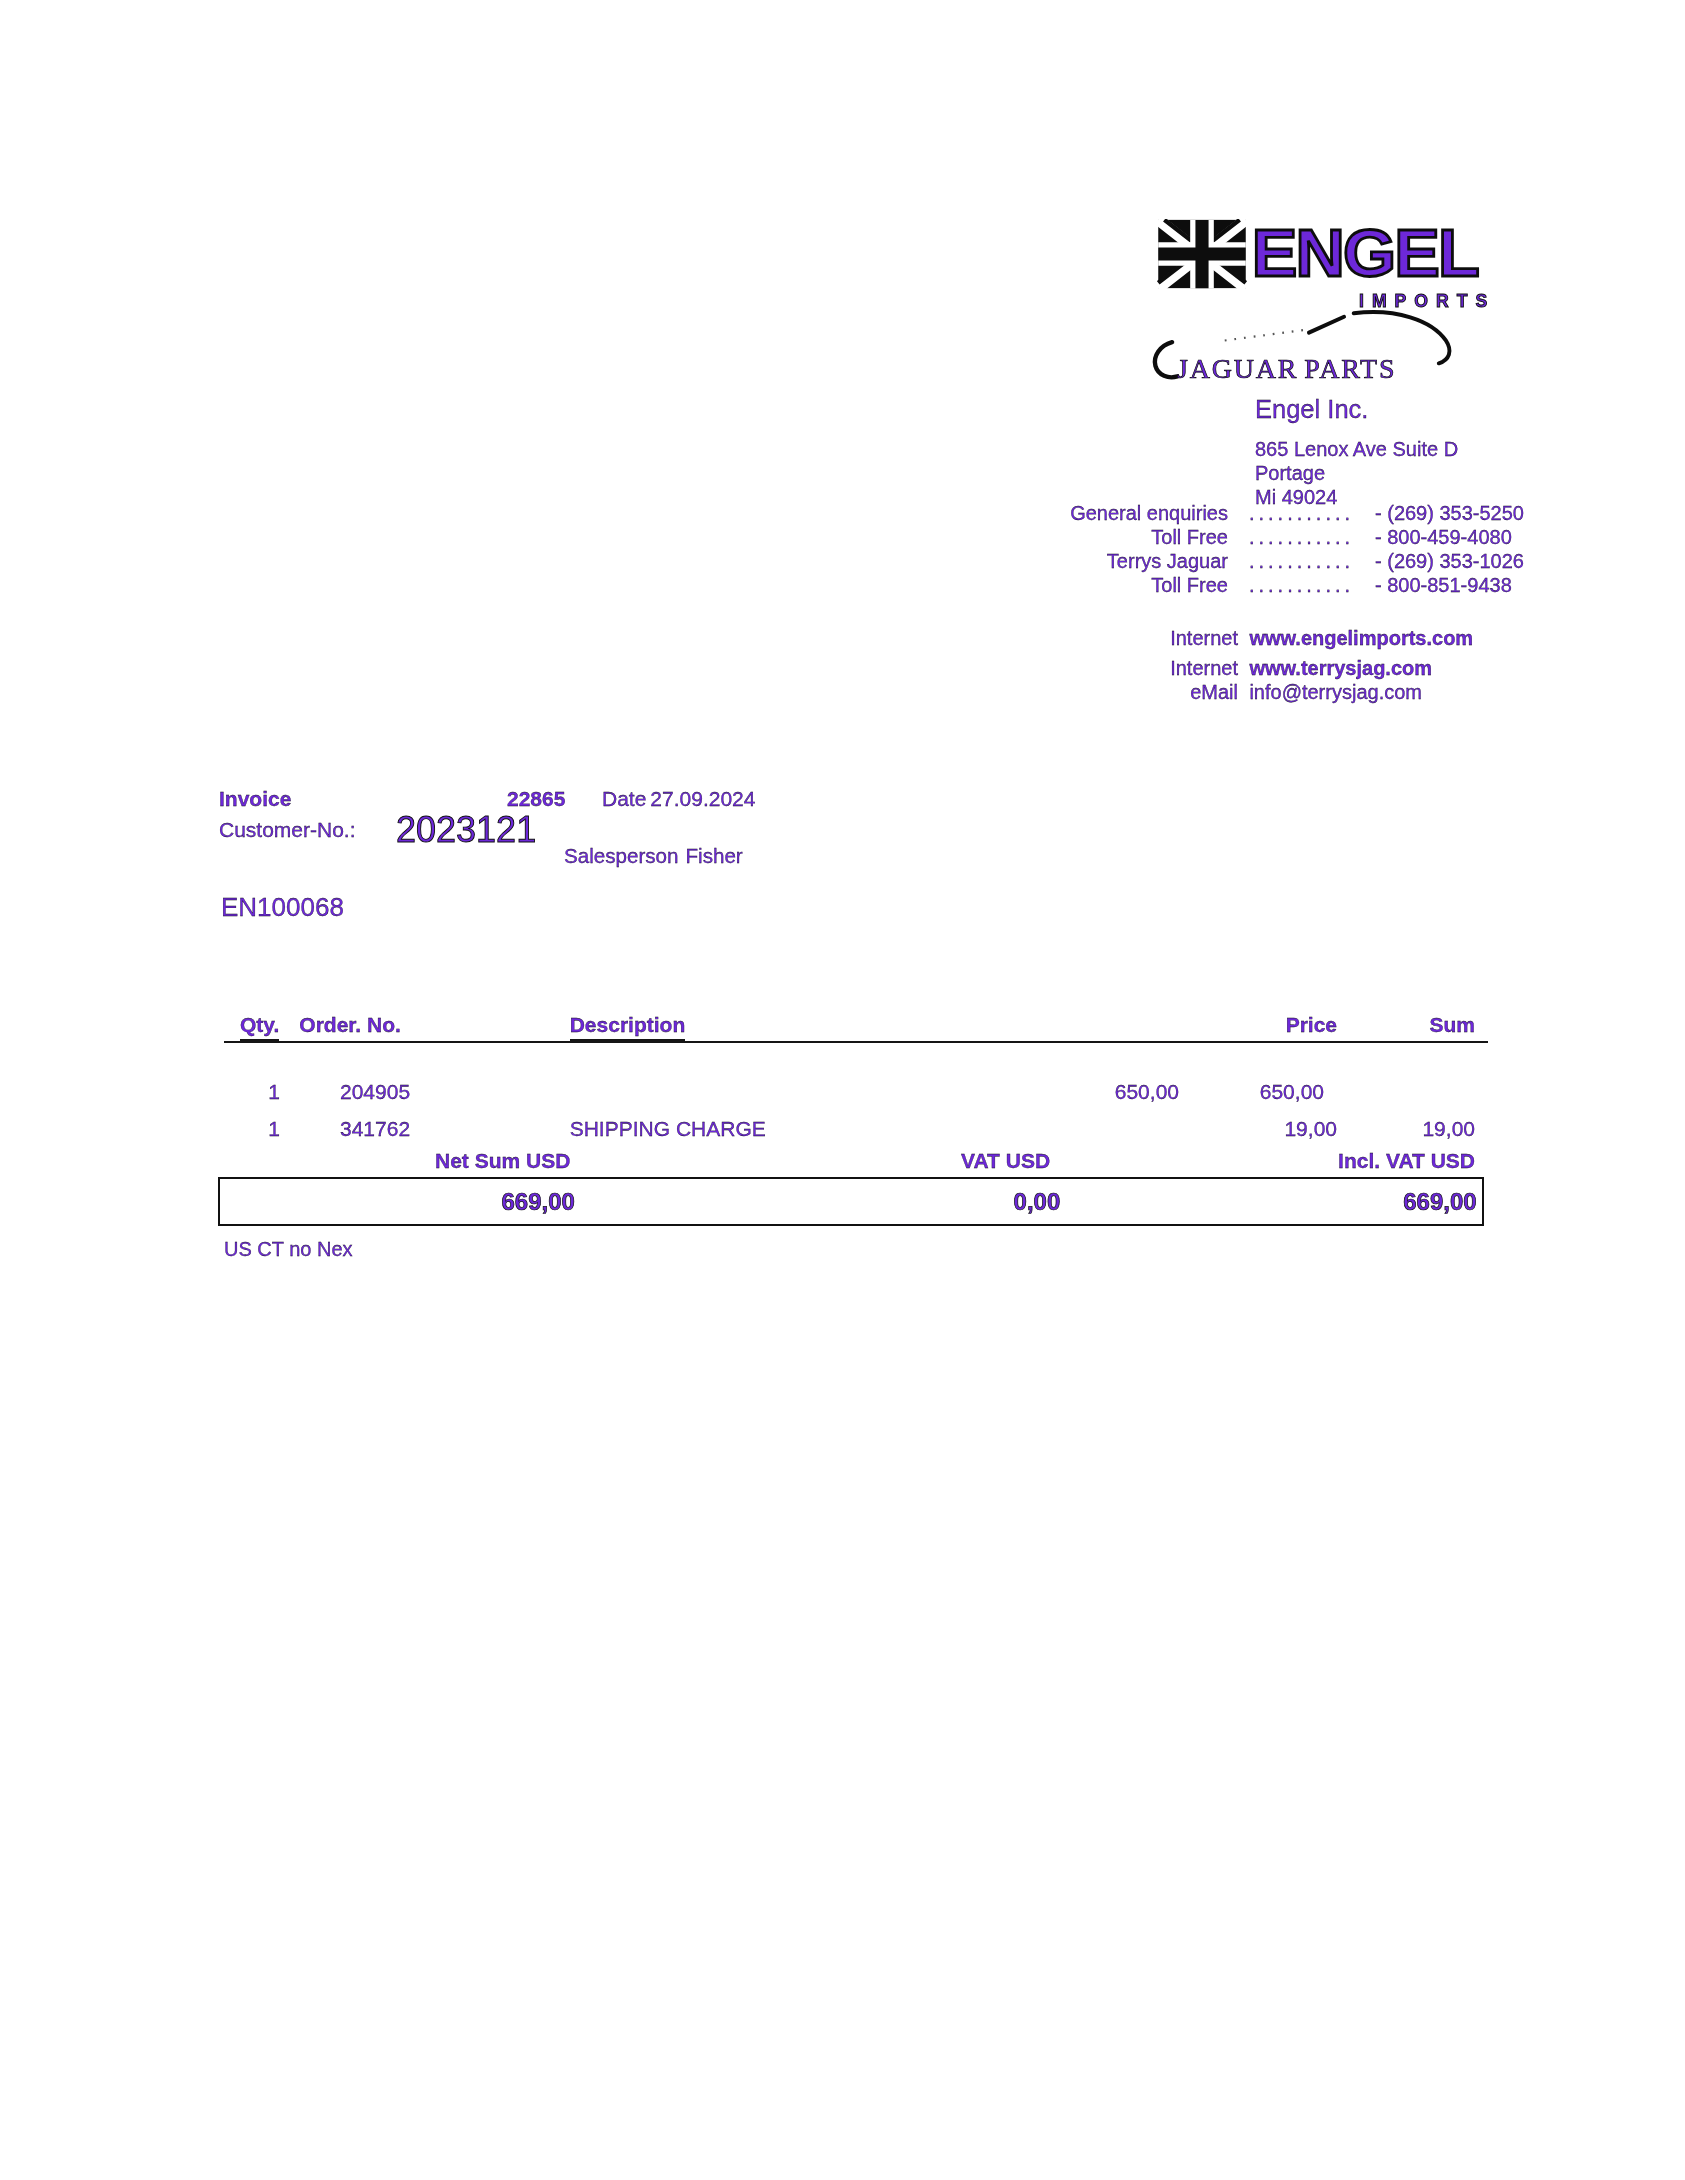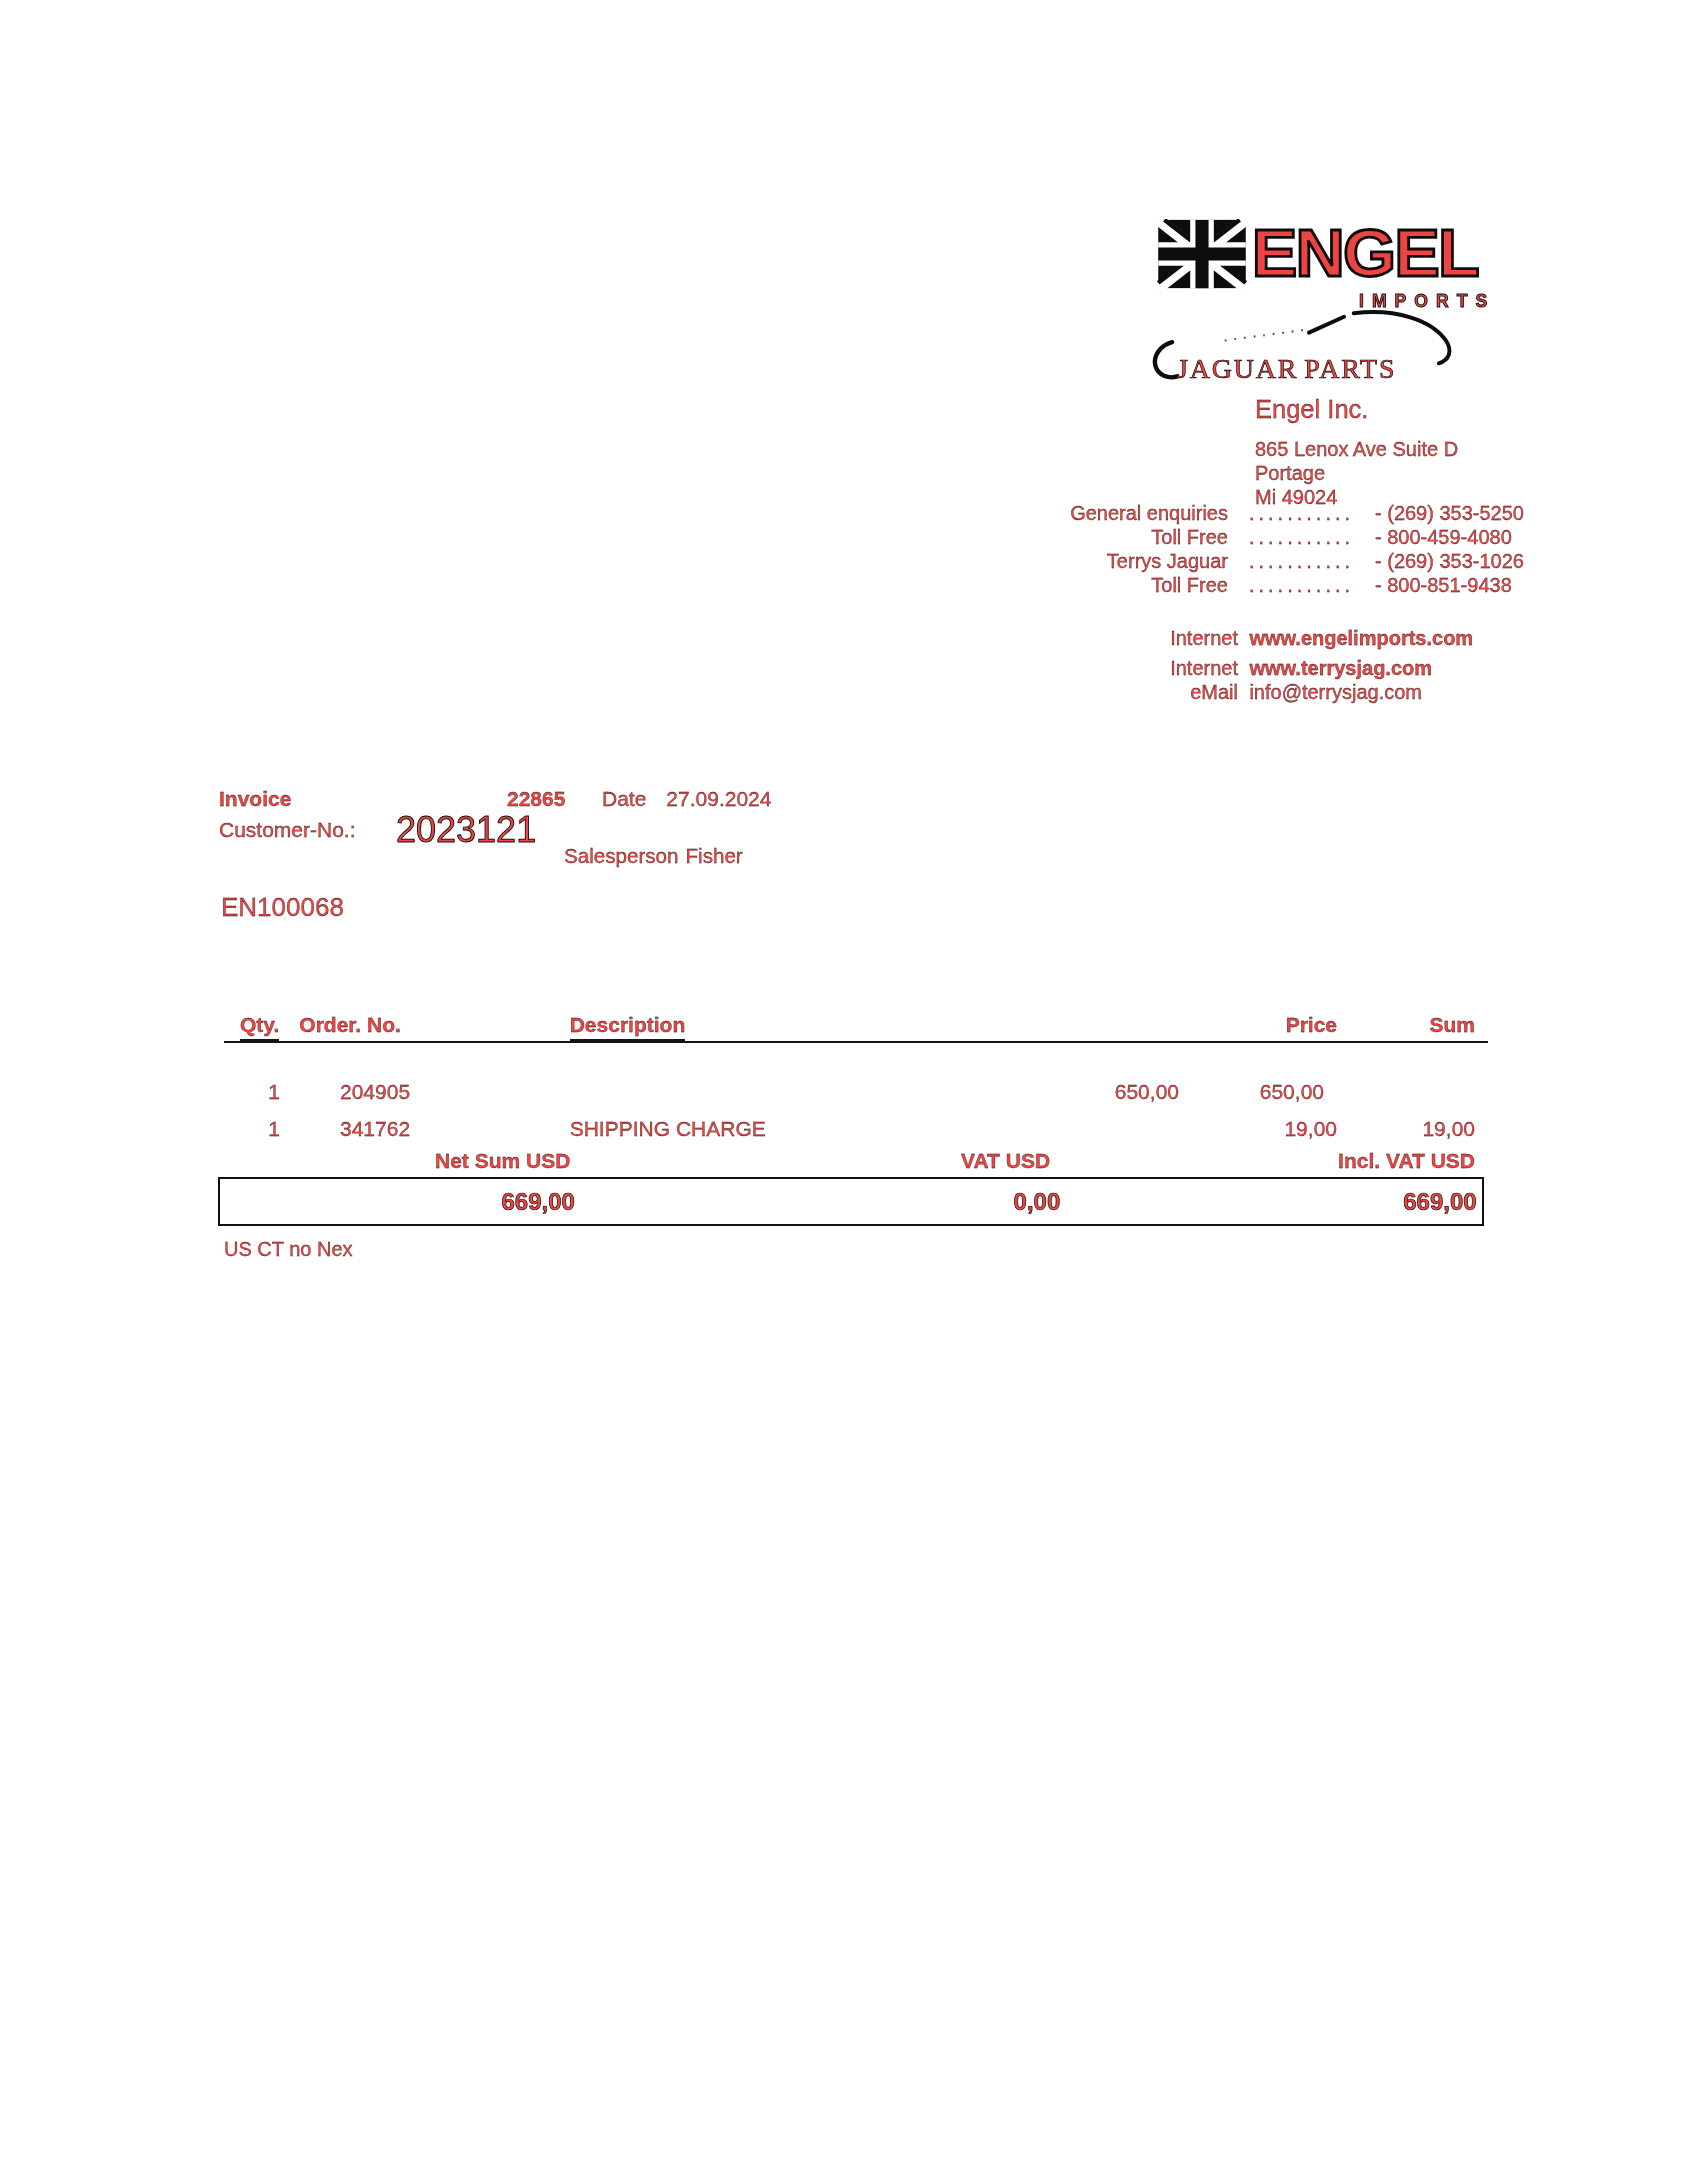--- a/index.html
+++ b/index.html
@@ -1,21 +1,21 @@
 <!DOCTYPE html>
 <html style="font-size:14px"><head>
 <meta charset="utf-8">
 <style>
   html,body{margin:0;padding:0;background:#ffffff;}
   #page{
     position:relative;
     width:1685px;height:1852px;
     background:#ffffff;
     font-family:"Liberation Sans", sans-serif;
-    color:#ef4444;
+    color:#6d28d9;
     overflow:hidden;
     -webkit-text-stroke:0.3px #111;
   }
   
   .logo-row{position:absolute;left:1157px;top:219px;display:flex;align-items:flex-start;}
   .flag{display:block;}
   .engel-word{
     font-size:67px;font-weight:bold;letter-spacing:-1.8px;line-height:68px;
     -webkit-text-stroke:2.8px #0d0d0d;margin-left:7px;transform:scaleX(1.02);
   }
@@ -44,21 +44,21 @@
   .contact-row{display:flex;gap:11.4px;height:24px;align-items:baseline;white-space:nowrap;}
   .contact-row.first{margin-bottom:6.1px;}
   .c-label{width:139px;text-align:right;}
   .c-value.bold{font-weight:bold;}
   
   .meta{position:absolute;font-size:21px;white-space:nowrap;}
   .bold{font-weight:bold;}
   #inv-label{left:219px;top:787px;font-weight:bold;}
   #inv-no{left:507px;top:787px;font-weight:bold;}
   #inv-date{left:602px;top:787px;}
-  #inv-date .dlab{margin-right:20px;}
+  #inv-date .dlab{margin-right:4px;}
   #cust-label{left:219px;top:818px;}
   #cust-no{left:396px;top:809px;font-size:36px;font-weight:normal;-webkit-text-stroke:0.9px #0d0d0d;}
   #salesperson{left:564px;top:844px;font-size:20.6px;}
   #salesperson .slab{margin-right:7px;}
   #ref-no{left:221px;top:892px;font-size:26px;}
   
   .items{position:absolute;left:224px;top:1013px;width:1264px;font-size:21px;}
   .tgrid{display:grid;grid-template-columns:70px 259px 626px 158px 151px;}
   .thead{font-weight:bold;padding-bottom:4.4px;border-bottom:2.6px solid #151515;}
   .th-qty{padding-left:16px;}

